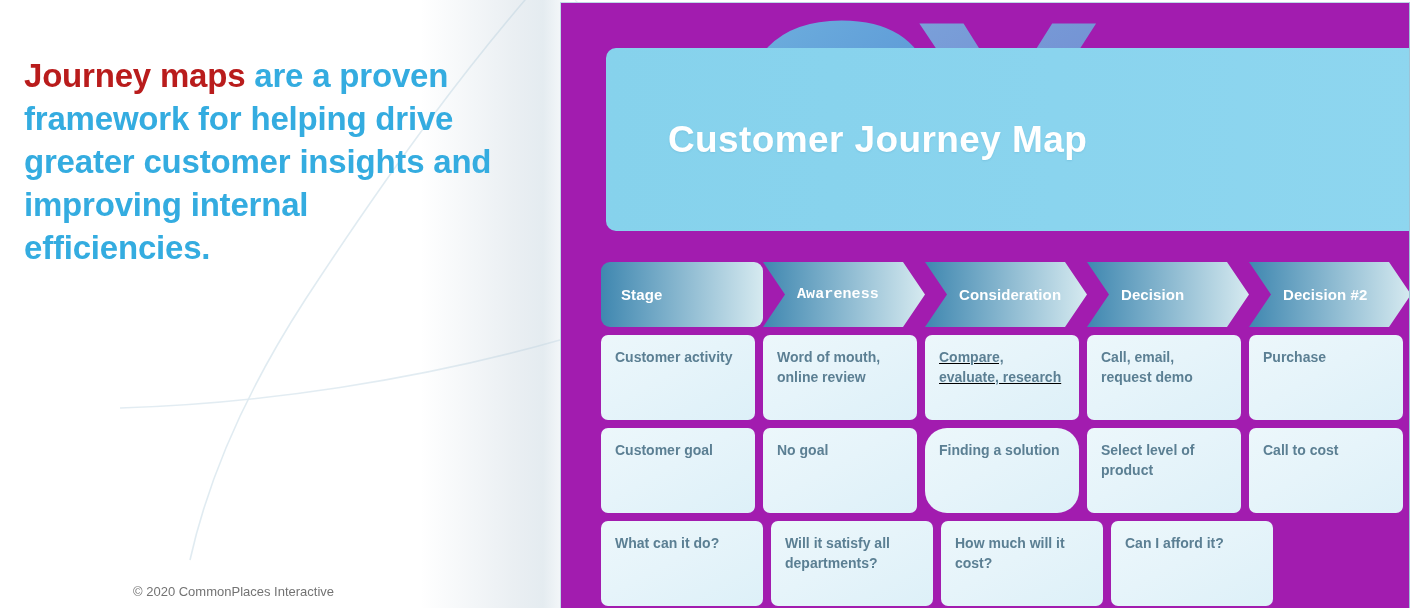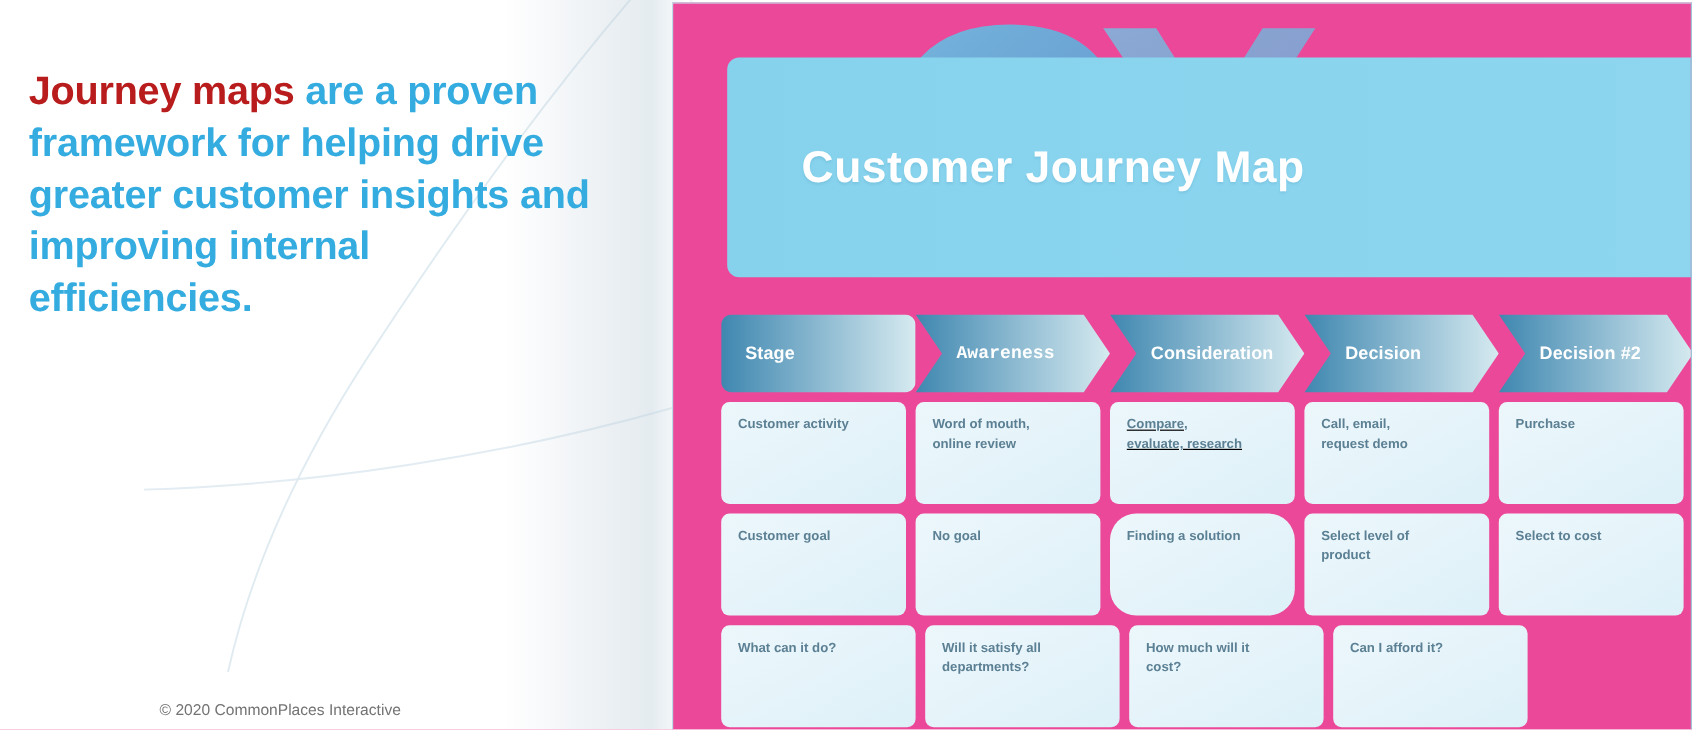--- a/index.html
+++ b/index.html
@@ -66,21 +66,21 @@
     white-space: nowrap;
   }
 
   
   #jm-panel {
     position: absolute;
     left: 560px;
     top: 2px;
     width: 850px;
     height: 606px;
-    background: #ec4899;
+    background: #a21caf;
     border-top: 1px solid #bfd9e6;
     border-left: 1px solid #bfd9e6;
     border-right: 1px solid #9fc3d6;
     box-sizing: border-box;
     overflow: hidden;
   }
 
   
   .cx-watermark {
     position: absolute;
@@ -150,21 +150,21 @@
   .cell {
     height: 85px;
     box-sizing: border-box;
     border-radius: 7px;
     background: linear-gradient(to bottom right, #ecf7fb 0%, #e6f4fa 45%, #ddf0f8 100%);
     padding: 12px 14px 0 14px;
     margin-right: 8px;
   }
   .cell-text {
     color: #5b7f93;
-    font-size: 11px;
+    font-size: 14px;
     font-weight: bold;
     line-height: 1.45;
     white-space: pre-line;
   }
 </style>
 </head>
 <body>
 
 <div id="slide">
 
@@ -298,21 +298,21 @@
               <div class="cell-text">No goal</div>
             </div>
             <div class="cell" style="width: 162px; border-radius: 22px;">
               <div class="cell-text">Finding a solution</div>
             </div>
             <div class="cell" style="width: 162px;">
               <div class="cell-text">Select level of
 product</div>
             </div>
             <div class="cell" style="width: 162px;">
-              <div class="cell-text">Select to cost</div>
+              <div class="cell-text">Call to cost</div>
             </div>
           </div>
           <div class="jm-row content-row">
             <div class="cell" style="width: 162px;">
               <div class="cell-text">What can it do?</div>
             </div>
             <div class="cell" style="width: 162px;">
               <div class="cell-text">Will it satisfy all
 departments?</div>
             </div>

